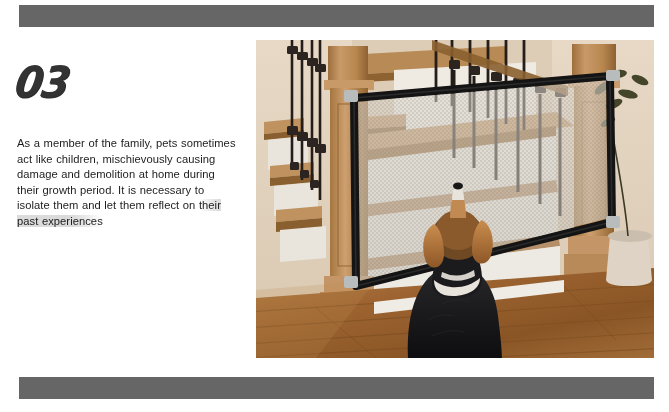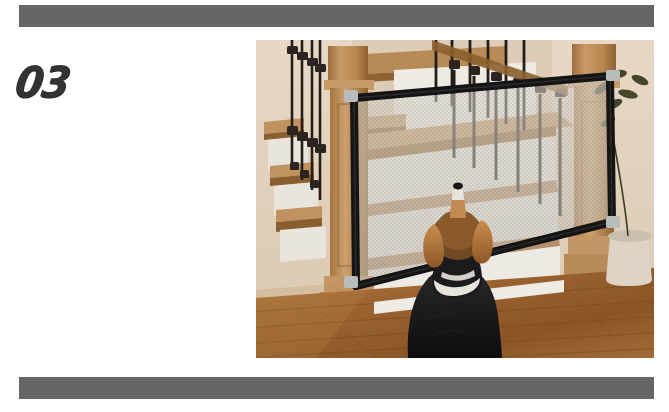--- a/index.html
+++ b/index.html
@@ -81,20 +81,23 @@
 <body>
 
 <div class="rule-bar top"></div>
 
 <div class="rule-bar bottom"></div>
 
 <div class="text-column">
 
   <div class="section-number">03</div>
 
+  <p class="body-copy">
+    <span>As a member of the family, pets sometimes act like children, mischievously causing damage and demolition at home during their growth period. It is necessary to isolate them and let them reflect on </span><span class="tail-highlight">their past experiences</span>
+  </p>
 
 </div>
 
 <div class="photo">
   <svg width="398" height="318" viewBox="0 0 398 318">
     <defs>
       <linearGradient id="wallG" x1="0" y1="0" x2="0" y2="1">
         <stop offset="0%" stop-color="#e7d9c6"></stop>
         <stop offset="100%" stop-color="#d9c8b1"></stop>
       </linearGradient>

